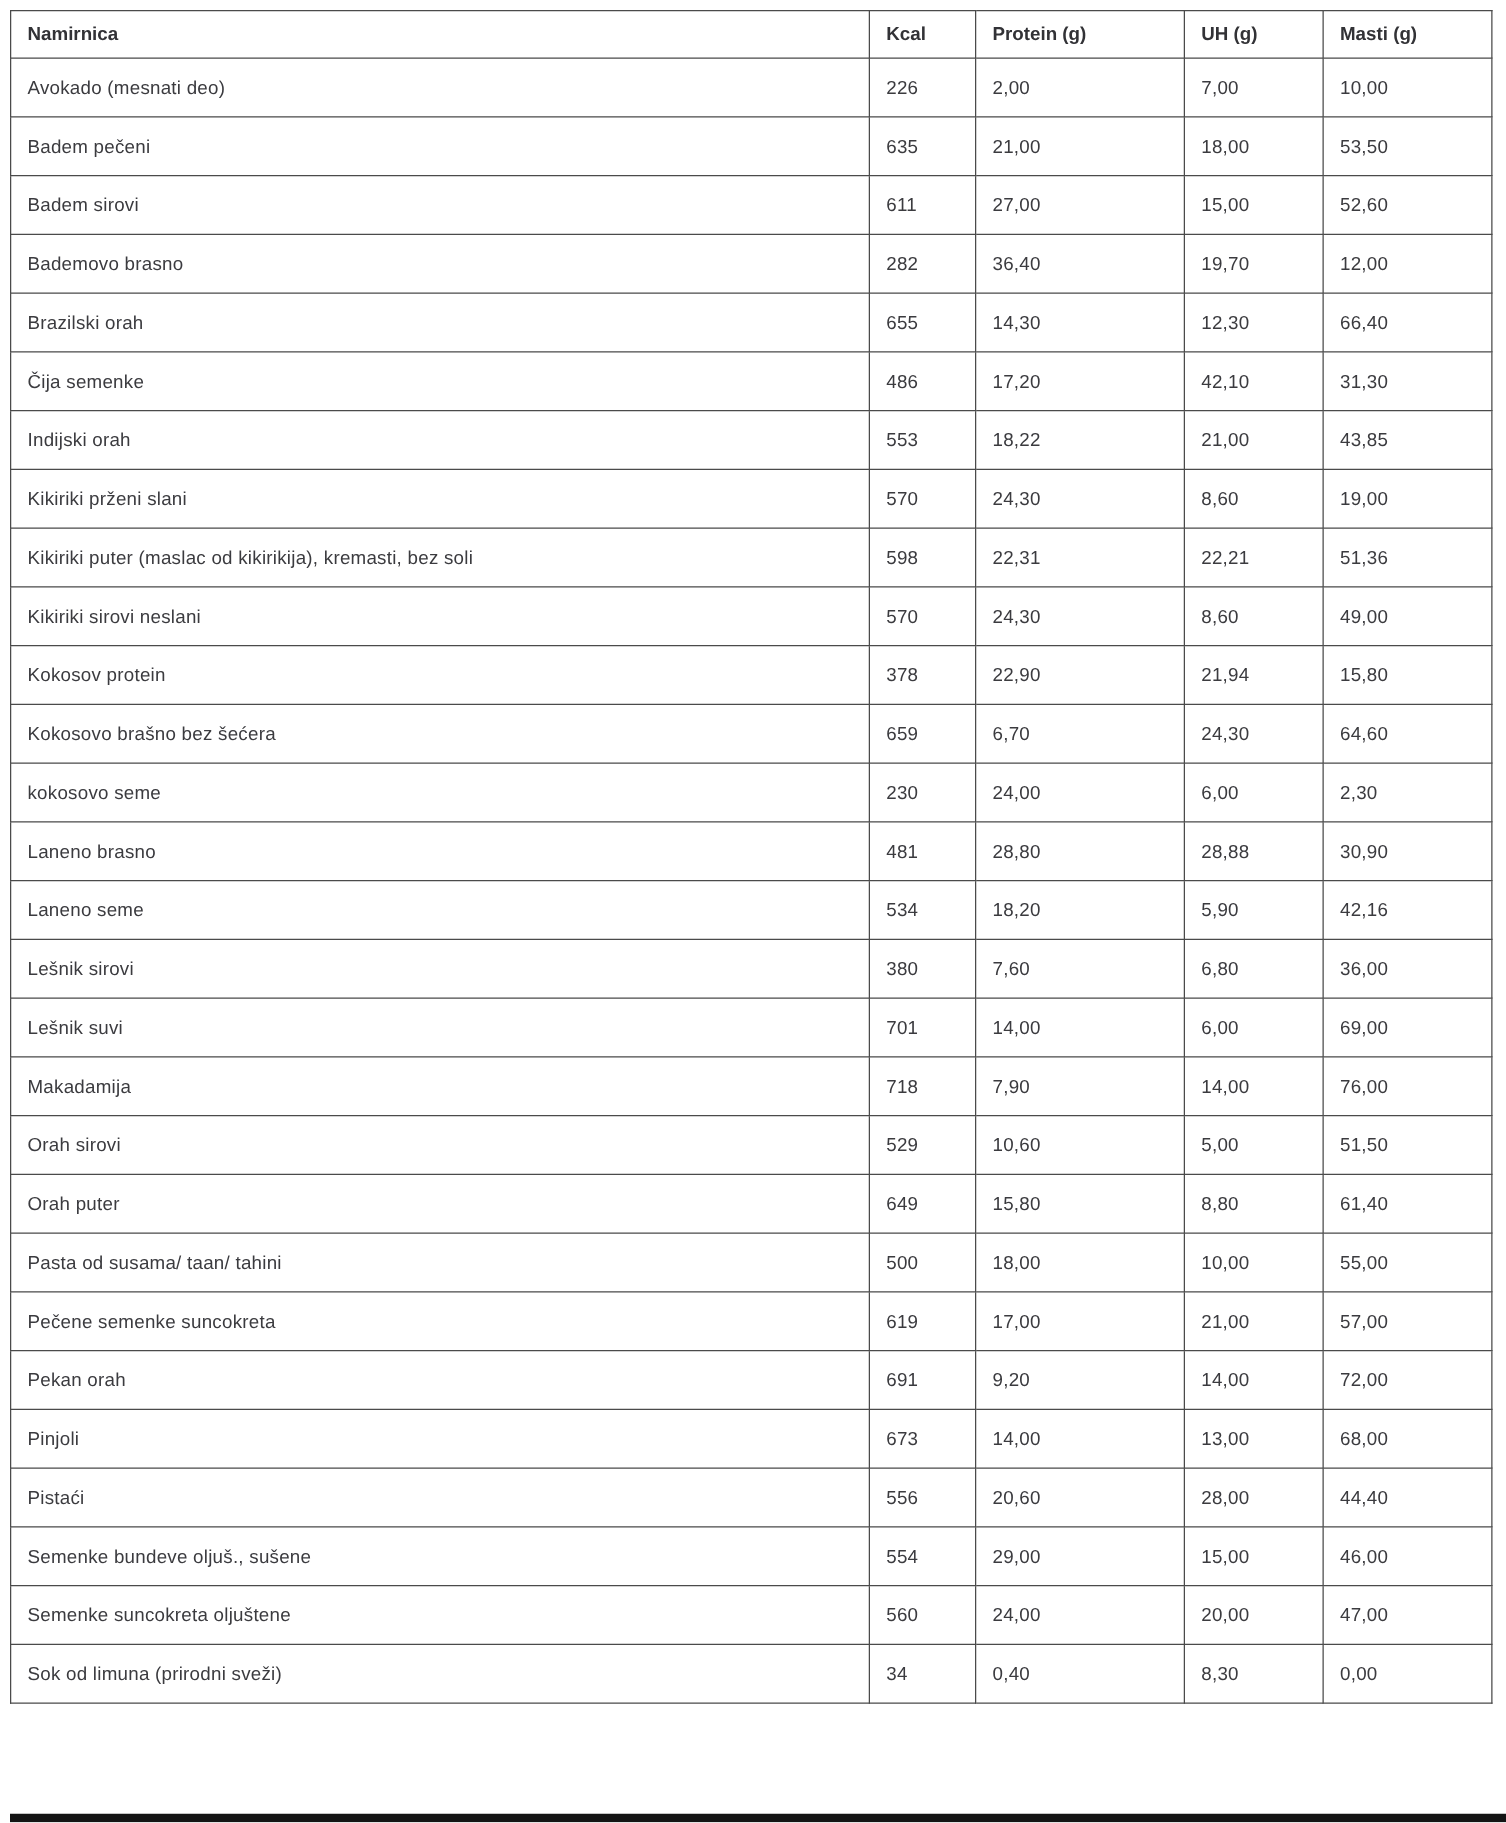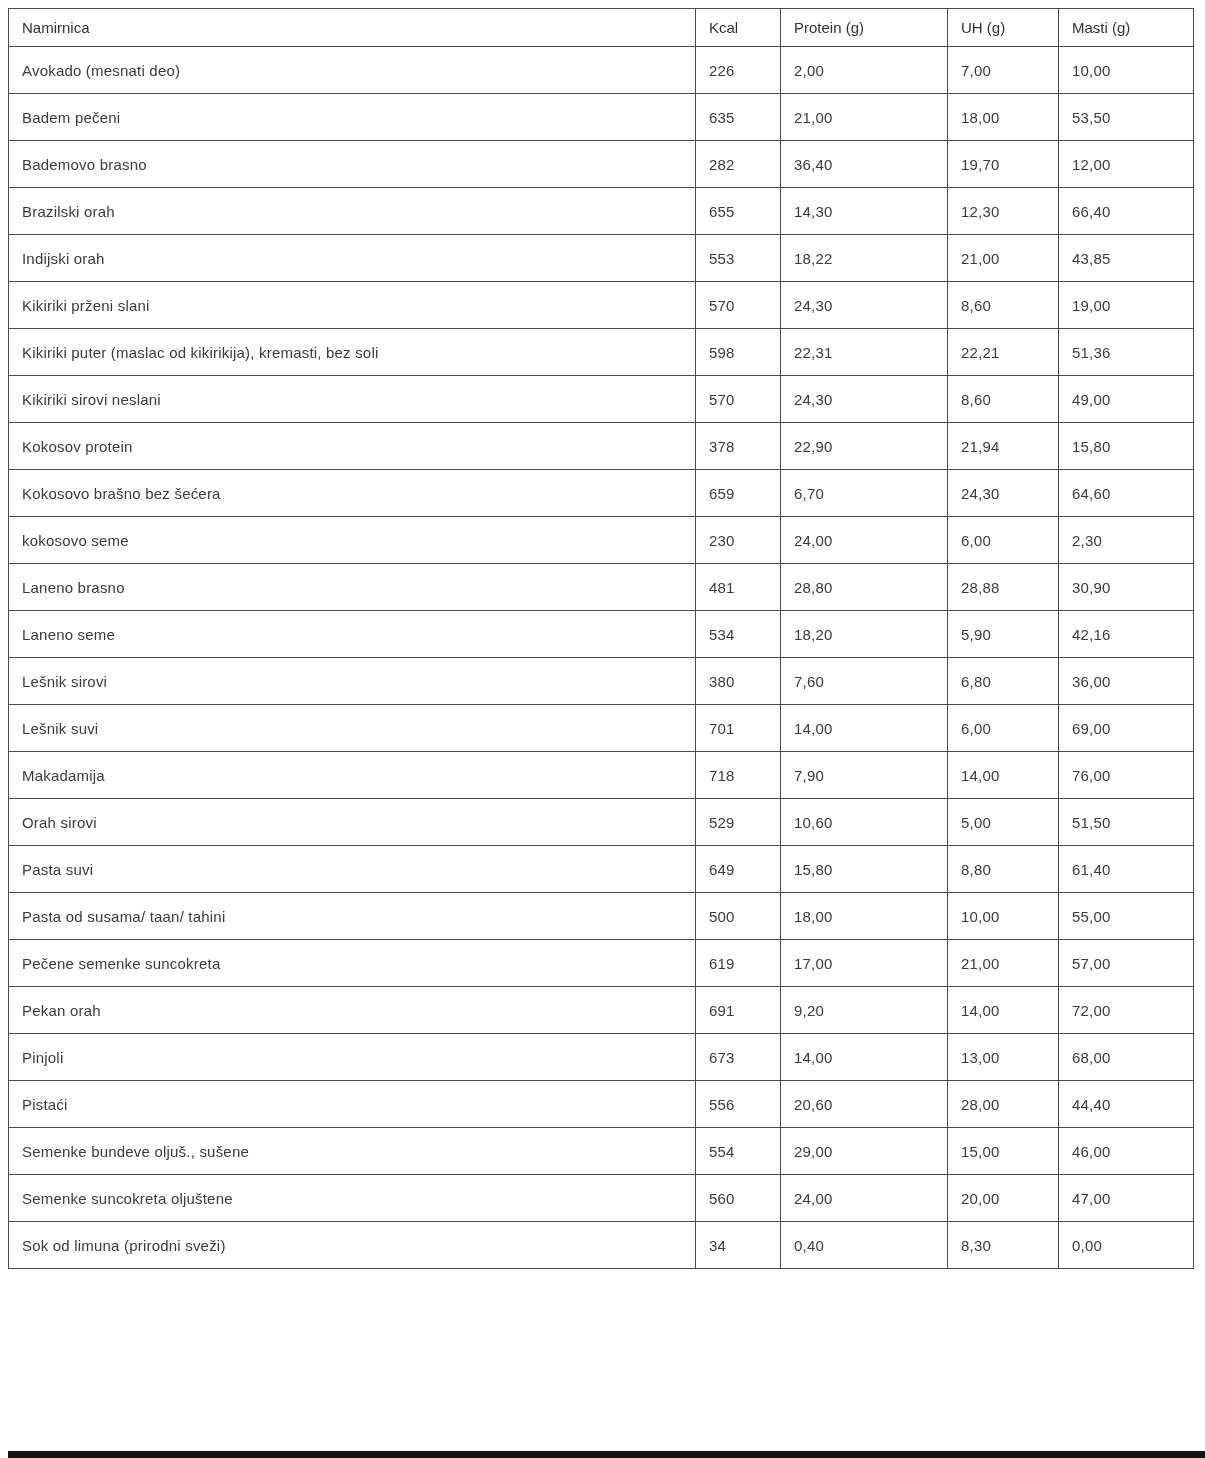--- a/index.html
+++ b/index.html
@@ -29,21 +29,21 @@
     border: 1px solid #4a4a4a;
     padding: 0 0 0 13px;
     text-align: left;
     vertical-align: middle;
     font-size: 15px;
     overflow: hidden;
     white-space: nowrap;
   }
   table.nutrition th {
     height: 37px;
-    font-weight: 400;
+    font-weight: 700;
     color: #323236;
   }
   table.nutrition td {
     height: 46px;
     font-weight: 400;
     letter-spacing: 0.2px;
   }
   col.c-name   { width: 687px; }
   col.c-kcal   { width: 85px; }
   col.c-protein{ width: 167px; }
@@ -88,34 +88,48 @@
           <td>10,00</td>
         </tr>
         <tr>
           <td>Badem pečeni</td>
           <td>635</td>
           <td>21,00</td>
           <td>18,00</td>
           <td>53,50</td>
         </tr>
         <tr>
+          <td>Badem sirovi</td>
+          <td>611</td>
+          <td>27,00</td>
+          <td>15,00</td>
+          <td>52,60</td>
+        </tr>
+        <tr>
           <td>Bademovo brasno</td>
           <td>282</td>
           <td>36,40</td>
           <td>19,70</td>
           <td>12,00</td>
         </tr>
         <tr>
           <td>Brazilski orah</td>
           <td>655</td>
           <td>14,30</td>
           <td>12,30</td>
           <td>66,40</td>
         </tr>
         <tr>
+          <td>Čija semenke</td>
+          <td>486</td>
+          <td>17,20</td>
+          <td>42,10</td>
+          <td>31,30</td>
+        </tr>
+        <tr>
           <td>Indijski orah</td>
           <td>553</td>
           <td>18,22</td>
           <td>21,00</td>
           <td>43,85</td>
         </tr>
         <tr>
           <td>Kikiriki prženi slani</td>
           <td>570</td>
           <td>24,30</td>
@@ -193,21 +207,21 @@
           <td>76,00</td>
         </tr>
         <tr>
           <td>Orah sirovi</td>
           <td>529</td>
           <td>10,60</td>
           <td>5,00</td>
           <td>51,50</td>
         </tr>
         <tr>
-          <td>Pasta suvi</td>
+          <td>Orah puter</td>
           <td>649</td>
           <td>15,80</td>
           <td>8,80</td>
           <td>61,40</td>
         </tr>
         <tr>
           <td>Pasta od susama/ taan/ tahini</td>
           <td>500</td>
           <td>18,00</td>
           <td>10,00</td>

